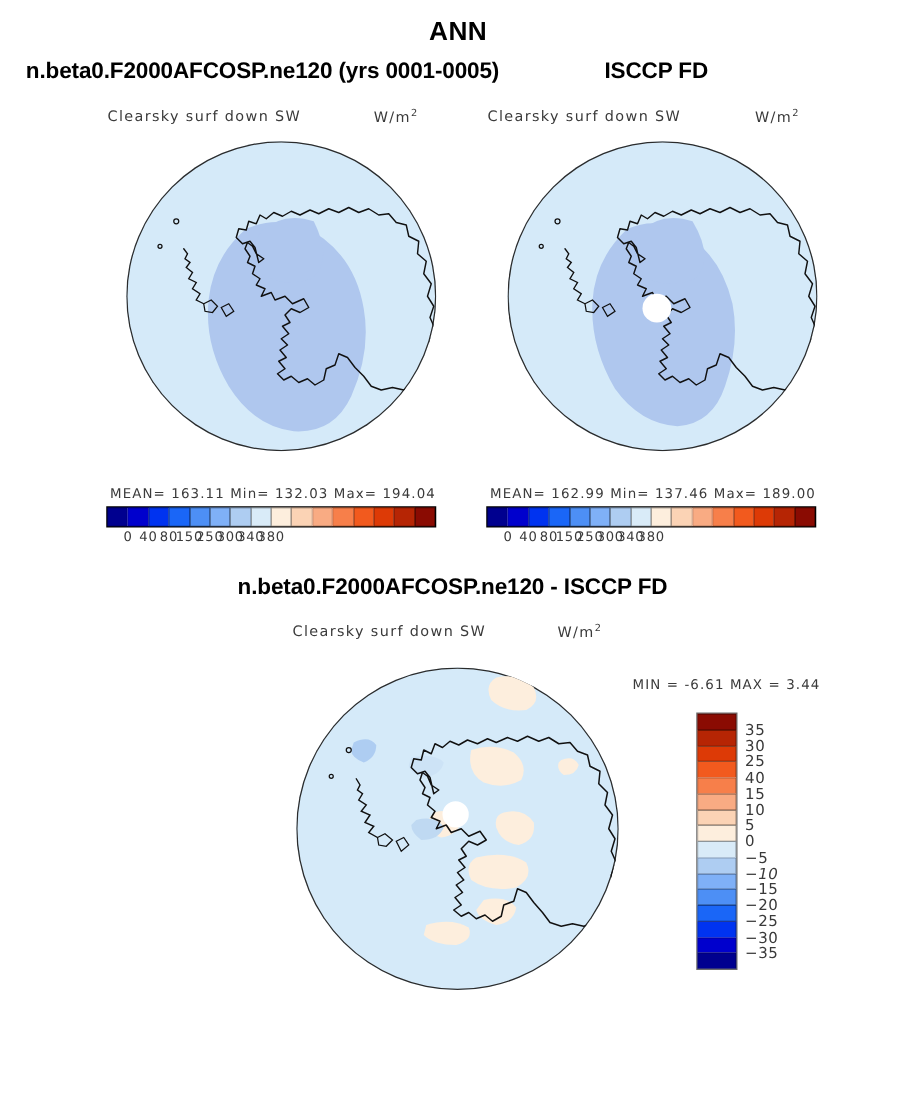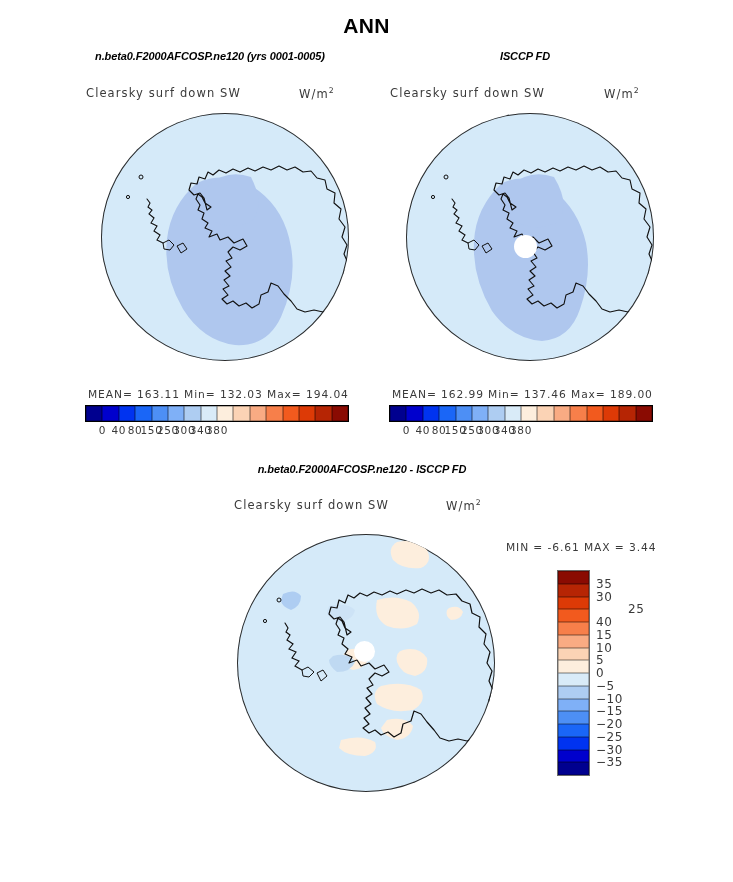--- a/index.html
+++ b/index.html
@@ -3,21 +3,21 @@
 <meta charset="utf-8">
 <style>
   html,body{margin:0;padding:0;background:#fff;}
   body{width:733px;height:882px;position:relative;
        font-family:"Liberation Sans",sans-serif;color:#000;overflow:hidden;}
   .abs{position:absolute;}
   .ctr{text-align:center;}
 
   
   .main-title{font-weight:bold;font-size:21px;letter-spacing:.3px;}
-  .panel-title{font-weight:bold;font-size:11px;letter-spacing:-.1px;font-style:italic;}
+  .panel-title{font-weight:bold;font-size:18px;letter-spacing:-.1px;}
   
   .ncl{font-family:"DejaVu Sans",sans-serif;font-size:11.5px;color:#3a3a3a;
        letter-spacing:1.1px;font-weight:400;white-space:nowrap;}
   .ncl.small{font-size:10.7px;letter-spacing:.9px;}
   .ncl sup{font-size:.68em;letter-spacing:0;}
 
   
   .map{position:absolute;border-radius:50%;overflow:hidden;
        background:#d5eaf9;box-shadow:inset 0 0 0 1px #2b2b2b;}
   .map svg{display:block;}
@@ -257,26 +257,26 @@
     <div style="background: rgb(127, 176, 247);"></div>
     <div style="background: rgb(77, 143, 245);"></div>
     <div style="background: rgb(26, 102, 247);"></div>
     <div style="background: rgb(0, 51, 240);"></div>
     <div style="background: rgb(0, 0, 205);"></div>
     <div style="background: rgb(0, 0, 143);"></div>
   </div>
 <div class="vticks" id="vticks-diff" style="left:596px;top:571px;height:204px;">
     <span style="top: 6.25%;">35</span>
     <span style="top: 12.5%;">30</span>
-    <span style="top: 18.75%; margin-left: 32px;">25</span>
+    <span style="top: 18.75%;">25</span>
     <span style="top: 25%;">40</span>
     <span style="top: 31.25%;">15</span>
     <span style="top: 37.5%;">10</span>
     <span style="top: 43.75%;">5</span>
     <span style="top: 50%;">0</span>
     <span style="top: 56.25%;">−5</span>
-    <span style="top: 62.5%;">−10</span>
+    <span style="top: 62.5%; font-style: italic;">−10</span>
     <span style="top: 68.75%;">−15</span>
     <span style="top: 75%;">−20</span>
     <span style="top: 81.25%;">−25</span>
     <span style="top: 87.5%;">−30</span>
     <span style="top: 93.75%;">−35</span>
   </div>
 
 </body></html>

